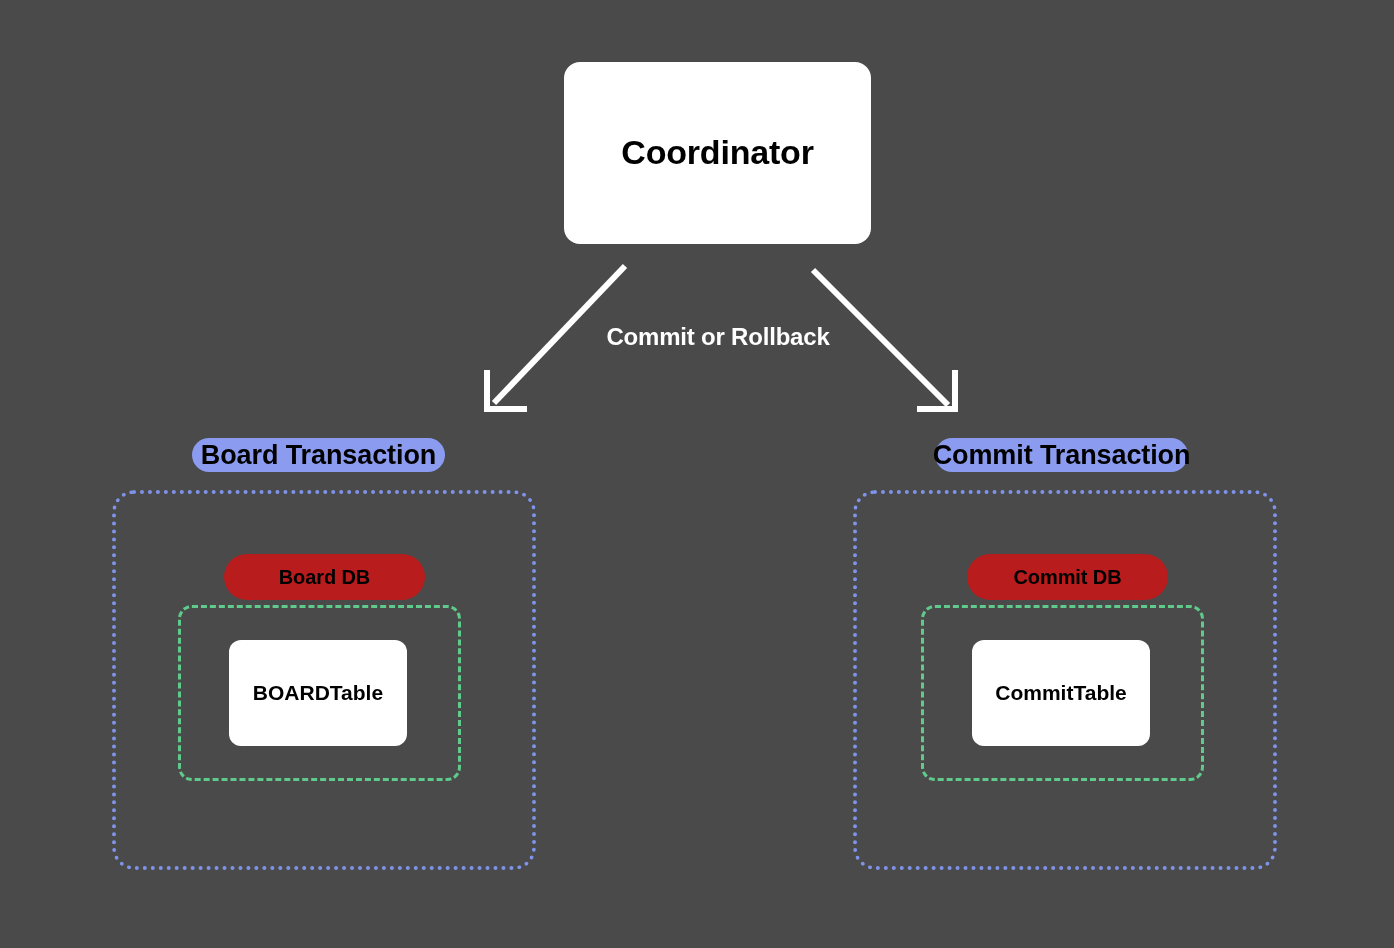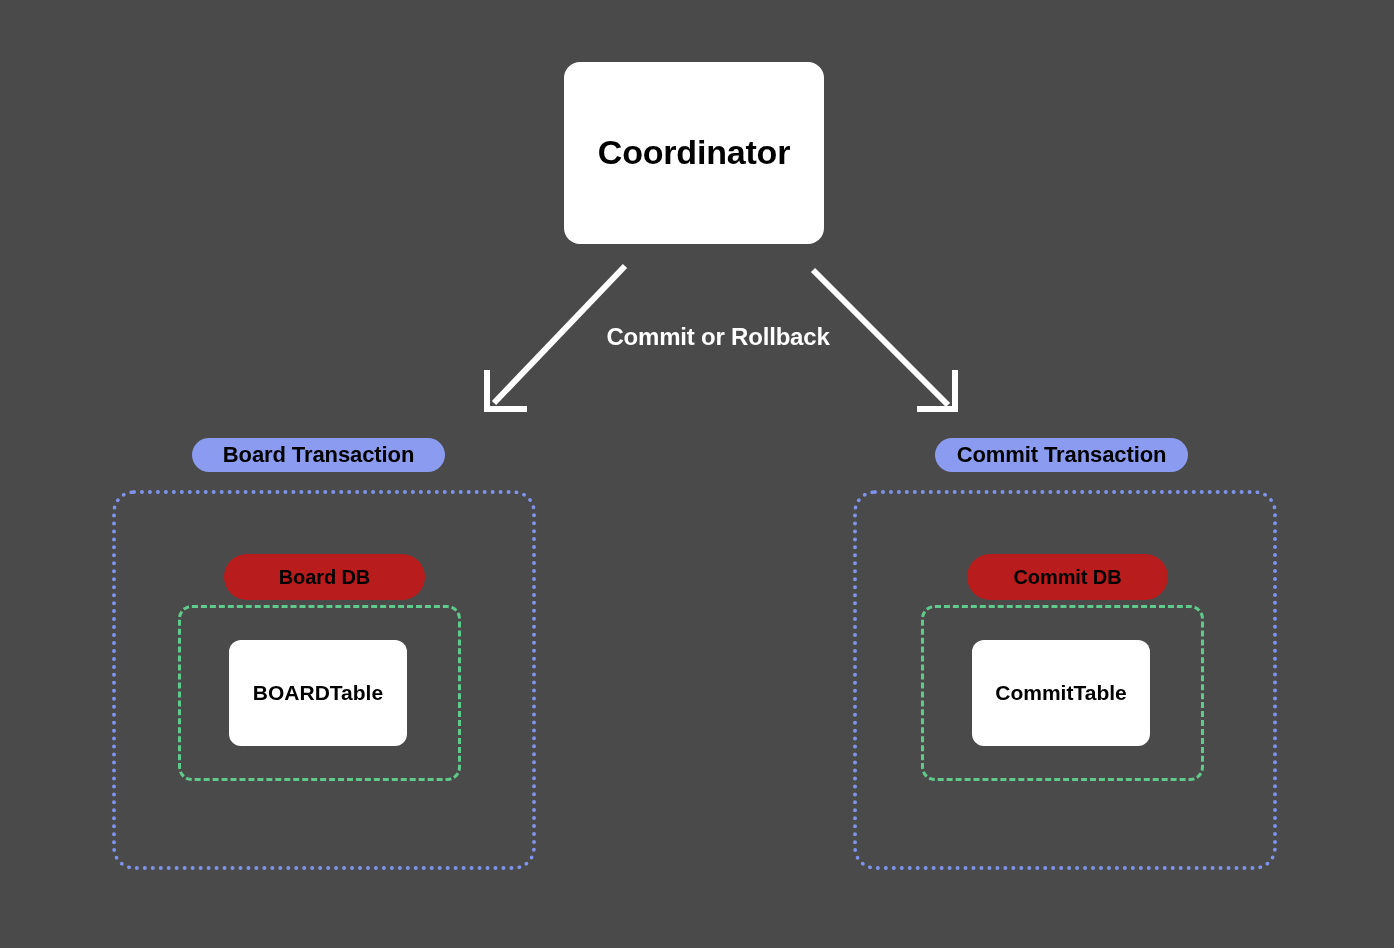--- a/index.html
+++ b/index.html
@@ -27,21 +27,21 @@
     align-items: center;
     justify-content: center;
     text-align: center;
     color: #000000;
     font-weight: bold;
     line-height: 1.22;
   }
   #coordinator-box {
     left: 564px;
     top: 62px;
-    width: 260px;
+    width: 307px;
     height: 182px;
     border-radius: 16px;
     font-size: 34px;
     letter-spacing: -0.2px;
   }
   .table-box {
     width: 178px;
     height: 106px;
     border-radius: 12px;
     font-size: 21px;
@@ -77,21 +77,21 @@
     align-items: center;
     justify-content: center;
     border-radius: 999px;
     color: #000000;
     font-weight: bold;
     white-space: nowrap;
   }
   .pill-transaction {
     background: #8b9cf0;
     height: 34px;
-    font-size: 22px;
+    font-size: 27px;
     letter-spacing: -0.1px;
   }
   .pill-db {
     background: #b91c1c;
     height: 46px;
     font-size: 20px;
     letter-spacing: -0.1px;
   }
   #board-transaction-pill  { left: 192px;  top: 438px; width: 253px; }
   #member-transaction-pill { left: 935px;  top: 438px; width: 253px; }

